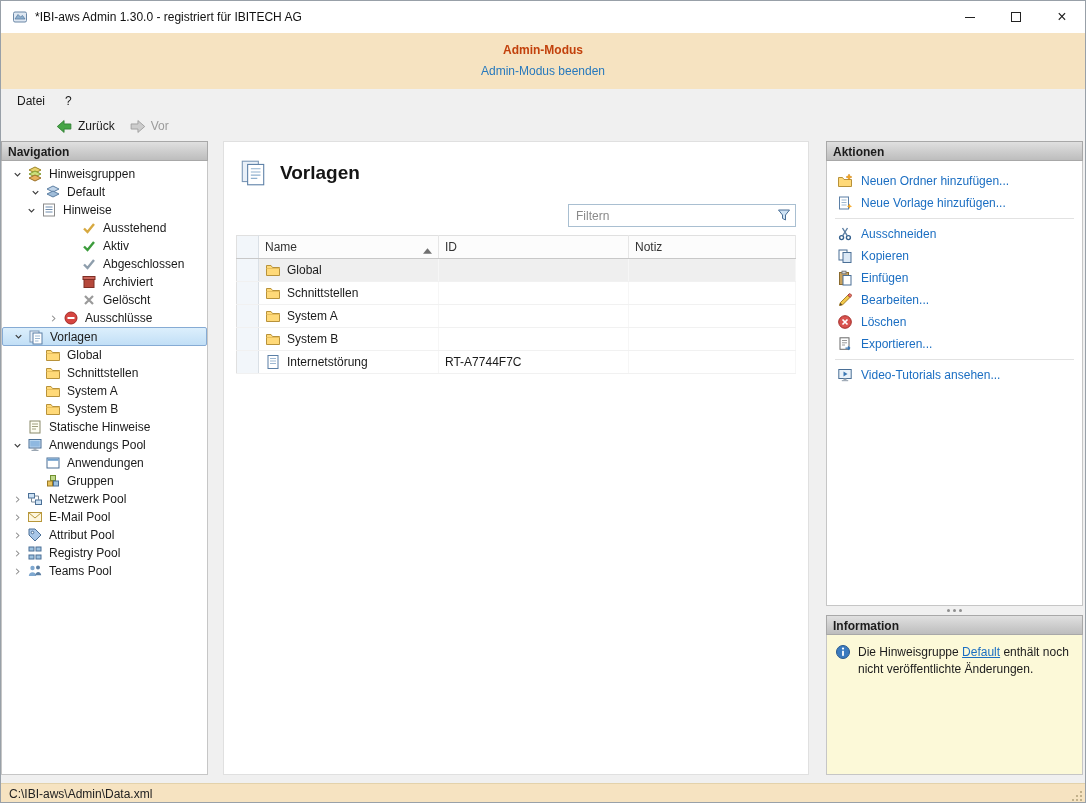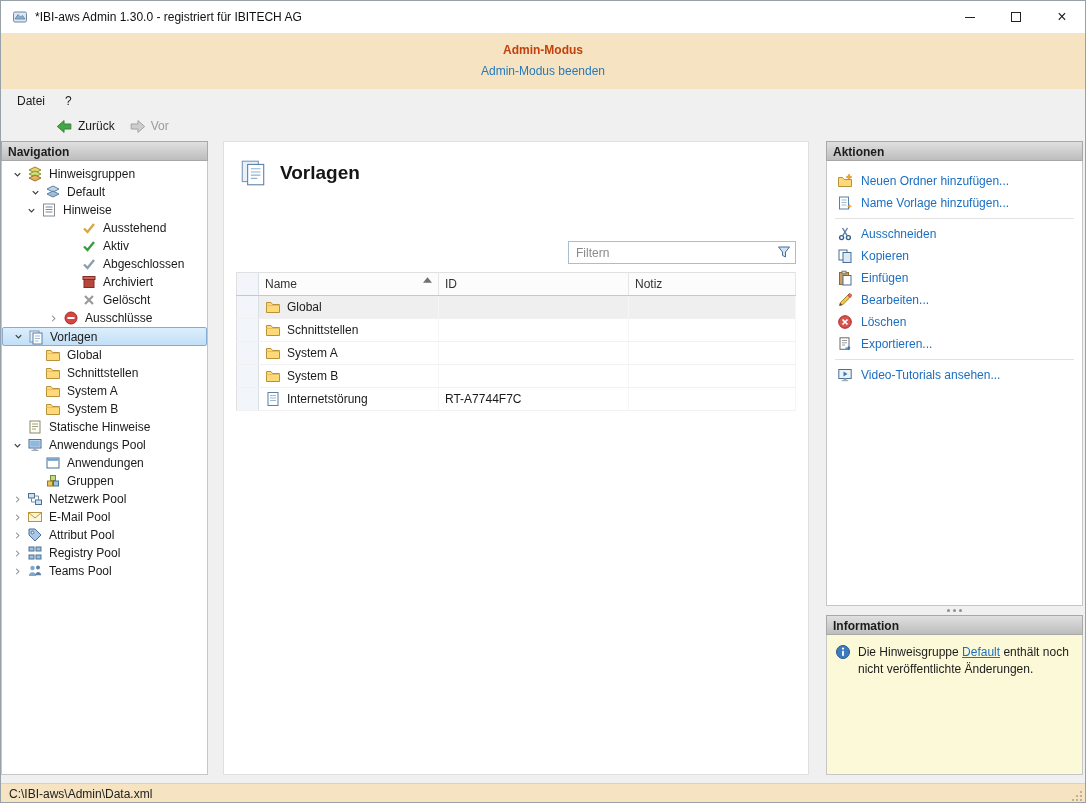--- a/index.html
+++ b/index.html
@@ -42,32 +42,32 @@
   .tree-icon { width:16px; height:16px; flex:0 0 16px; }
   .tree-icon svg { width:16px; height:16px; display:block; }
   .tree-label { padding:0 3px; }
 
   
   .content-pane { position:absolute; left:222px; top:2px; width:586px; height:634px; background:#fff; border:1px solid #e0e0e0; padding:12px; }
   .content-header { display:flex; align-items:center; gap:12px; margin:4px 0 16px 2px; }
   .content-title-icon svg { width:30px; height:30px; display:block; }
   .content-title { font-size:19px; font-weight:600; color:#151515; }
   .filter-row { display:flex; justify-content:flex-end; margin-bottom:8px; }
-  .filter-box { position:relative; width:228px;margin-top:37px; }
+  .filter-box { position:relative; width:228px; }
   .filter-input { width:100%; height:23px; border:1px solid #a9bfd1; padding:2px 26px 2px 7px; font:inherit; color:#222; }
   .filter-input::placeholder { color:#8a8a8a; }
   .filter-funnel { position:absolute; right:4px; top:3px; }
   .filter-funnel svg { width:16px; height:16px; display:block; }
 
   table.data { width:100%; border-collapse:collapse; table-layout:fixed; border:1px solid #e0e0e0; }
   table.data thead th { height:23px; border-bottom:1px solid #c8c8c8; border-right:1px solid #e6e6e6; text-align:left; font-weight:normal; color:#333; padding:0 6px; background:#fcfcfc; }
   table.data th.selcol, table.data td.selcol { background:#f2f6fa; border-right:1px solid #dae0e6; padding:0; }
   table.data tbody td { height:23px; border-bottom:1px solid #f1f1f1; border-right:1px solid #f6f6f6; padding:0 6px; overflow:hidden; white-space:nowrap; }
   tr.highlight td { background:#efefef; }
-  .th-inner { display:flex; align-items:flex-start; justify-content:space-between;gap:44px; }
+  .th-inner { display:flex; align-items:flex-end; justify-content:space-between;gap:44px; }
   .sort-arrow svg { width:9px; height:6px; display:block; }
   .cell-name { display:flex; align-items:center; gap:6px; }
   .row-icon svg { width:16px; height:16px; display:block; }
 
   
   .right-pane { position:absolute; left:825px; top:2px; width:257px; height:634px; display:flex; flex-direction:column; }
   .actions-body { background:#fff; border:1px solid #c6c6c6; border-top:none; padding-top:9px; flex:1; overflow:hidden; }
   .action-item { display:flex; align-items:center; gap:8px; padding:3px 10px; color:#1b6ec2; cursor:pointer; }
   .action-icon { width:16px; height:16px; flex:0 0 16px; }
   .action-icon svg { width:16px; height:16px; display:block; }
@@ -601,21 +601,21 @@
           </div>
 
           <div class="action-item">
             <span class="action-icon">
               <svg viewBox="0 0 16 16">
                 <rect x="2.5" y="2" width="9" height="12" fill="#fff" stroke="#5b7fa6"></rect>
                 <path d="M4.5 5h5M4.5 7.5h5M4.5 10h5" stroke="#9db8d2" fill="none"></path>
                 <path d="M12.5 8.5l.8 1.9 1.9.8-1.9.8-.8 1.9-.8-1.9-1.9-.8 1.9-.8z" fill="#f5a623"></path>
               </svg>
             </span>
-            <span>Name Vorlage hinzufügen...</span>
+            <span>Neue Vorlage hinzufügen...</span>
           </div>
           <div class="action-sep"></div>
 
           <div class="action-item">
             <span class="action-icon">
               <svg viewBox="0 0 16 16">
                 <path d="M10.5 2 5.8 9.6M5.5 2l4.7 7.6" stroke="#5c7fa3" stroke-width="1.4" fill="none"></path>
                 <circle cx="4.6" cy="11.6" r="2" fill="none" stroke="#35618e" stroke-width="1.4"></circle>
                 <circle cx="11.4" cy="11.6" r="2" fill="none" stroke="#35618e" stroke-width="1.4"></circle>
               </svg>

